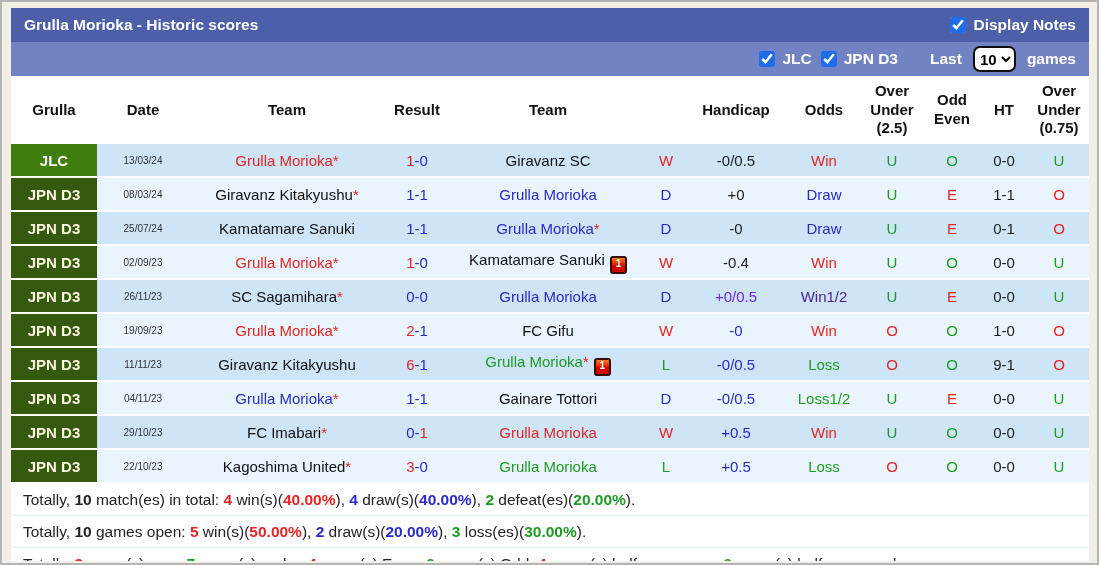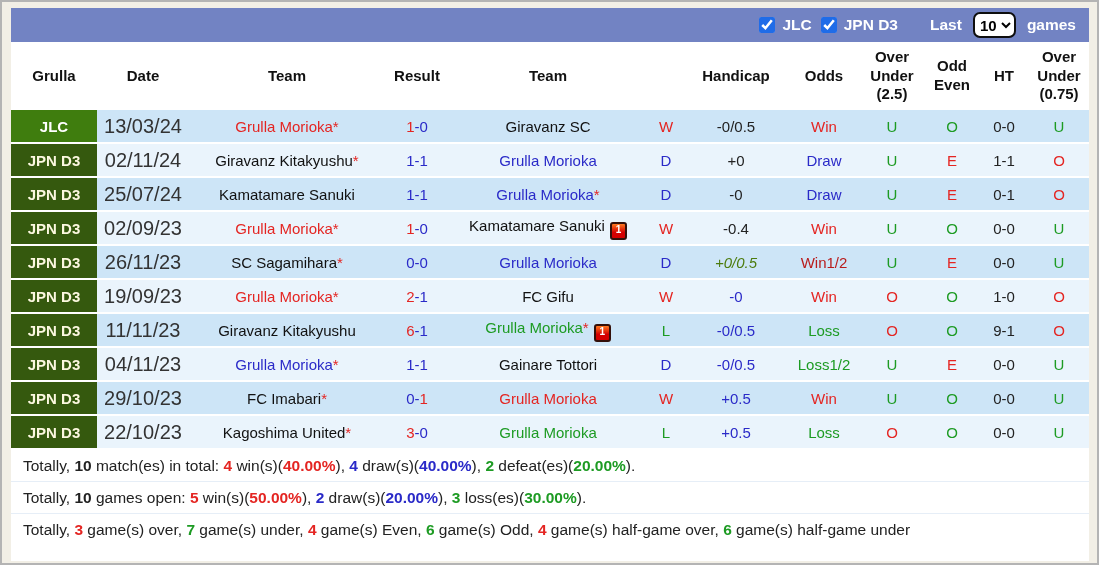--- a/index.html
+++ b/index.html
@@ -41,21 +41,21 @@
     white-space:pre-line;line-height:1.25;padding:2px 0;
   }
   tbody td{
     height:30px;text-align:center;vertical-align:middle;
     font-size:15px;color:#222;border-bottom:2px solid #ffffff;
     overflow:hidden;white-space:nowrap;
   }
   tr.row-odd td{background:var(--row-odd,#cde5f7);}
   tr.row-even td{background:var(--row-even,#eaf4fc);}
   td.league{font-weight:bold;font-size:15px;}
-  .date-cell{font-size:20px;color:#333;margin-left:20px;}
+  .date-cell{font-size:10px;color:#333;margin-left:20px;}
   .ast{font-weight:normal;}
   .redcard{
     display:inline-block;width:13px;height:14px;line-height:12px;
     background:linear-gradient(180deg,#ff7a20 0%,#d40000 60%);
     border:2px solid #33100a;border-radius:3px;
     color:#fff;font-size:10px;font-weight:bold;text-align:center;
     vertical-align:-2px;margin-left:5px;
   }
   .summary{background:#fff;}
   .sumline{
@@ -63,20 +63,27 @@
     border-top:1px solid #e6eef7;background:#fff;white-space:nowrap;
   }
   .sumline:first-child{border-top:none;}
 </style>
 </head>
 <body>
 
 <div class="frame">
   <div class="panel">
 
+    <div class="titlebar">
+      <span class="title">Grulla Morioka - Historic scores</span>
+      <span class="chk-group">
+        <input type="checkbox" checked="" style="">
+        <span>Display Notes</span>
+      </span>
+    </div>
 
     <div class="filterbar">
       <span class="chk-group">
         <input type="checkbox" checked="" style="">
         <span>JLC</span>
       </span>
       <span class="chk-group">
         <input type="checkbox" checked="" style="">
         <span>JPN D3</span>
       </span>
@@ -134,21 +141,21 @@
             <td style="color: rgb(228, 37, 34);">W</td>
             <td style="color: rgb(34, 34, 34);">-0/0.5</td>
             <td style="color: rgb(228, 37, 34);">Win</td>
             <td style="color: rgb(29, 155, 35);">U</td>
             <td style="color: rgb(29, 155, 35);">O</td>
             <td>0-0</td>
             <td style="color: rgb(29, 155, 35);">U</td>
           </tr>
           <tr class="row-even">
             <td class="league" style="background: rgb(53, 89, 14); color: rgb(252, 248, 224);">JPN D3</td>
-            <td class="date-cell">02/11/24</td>
+            <td class="date-cell">08/03/24</td>
             <td><span style="color: rgb(17, 17, 17);">Giravanz Kitakyushu</span><span class="ast" style="color: rgb(228, 37, 34);">*</span></td>
             <td><span style="color: rgb(42, 42, 200);">1</span><span style="color: rgb(42, 42, 200);">-</span><span style="color: rgb(42, 42, 200);">1</span></td>
             <td><span style="color: rgb(42, 42, 200);">Grulla Morioka</span></td>
             <td style="color: rgb(42, 42, 200);">D</td>
             <td style="color: rgb(34, 34, 34);">+0</td>
             <td style="color: rgb(42, 42, 200);">Draw</td>
             <td style="color: rgb(29, 155, 35);">U</td>
             <td style="color: rgb(228, 37, 34);">E</td>
             <td>1-1</td>
             <td style="color: rgb(228, 37, 34);">O</td>
@@ -181,22 +188,22 @@
             <td>0-0</td>
             <td style="color: rgb(29, 155, 35);">U</td>
           </tr>
           <tr class="row-odd">
             <td class="league" style="background: rgb(53, 89, 14); color: rgb(252, 248, 224);">JPN D3</td>
             <td class="date-cell">26/11/23</td>
             <td><span style="color: rgb(17, 17, 17);">SC Sagamihara</span><span class="ast" style="color: rgb(228, 37, 34);">*</span></td>
             <td><span style="color: rgb(42, 42, 200);">0</span><span style="color: rgb(42, 42, 200);">-</span><span style="color: rgb(42, 42, 200);">0</span></td>
             <td><span style="color: rgb(42, 42, 200);">Grulla Morioka</span></td>
             <td style="color: rgb(42, 42, 200);">D</td>
-            <td style="color: #4d7c0f; font-style: italic;">+0/0.5</td>
-            <td style="color: #b91c1c;">Win1/2</td>
+            <td style="color: #6d28d9;">+0/0.5</td>
+            <td style="color: #4c1d95;">Win1/2</td>
             <td style="color: rgb(29, 155, 35);">U</td>
             <td style="color: rgb(228, 37, 34);">E</td>
             <td>0-0</td>
             <td style="color: rgb(29, 155, 35);">U</td>
           </tr>
           <tr class="row-even">
             <td class="league" style="background: rgb(53, 89, 14); color: rgb(252, 248, 224);">JPN D3</td>
             <td class="date-cell">19/09/23</td>
             <td><span style="color: rgb(228, 37, 34);">Grulla Morioka</span><span class="ast" style="color: rgb(228, 37, 34);">*</span></td>
             <td><span style="color: rgb(228, 37, 34);">2</span><span style="color: rgb(42, 42, 200);">-</span><span style="color: rgb(42, 42, 200);">1</span></td>

